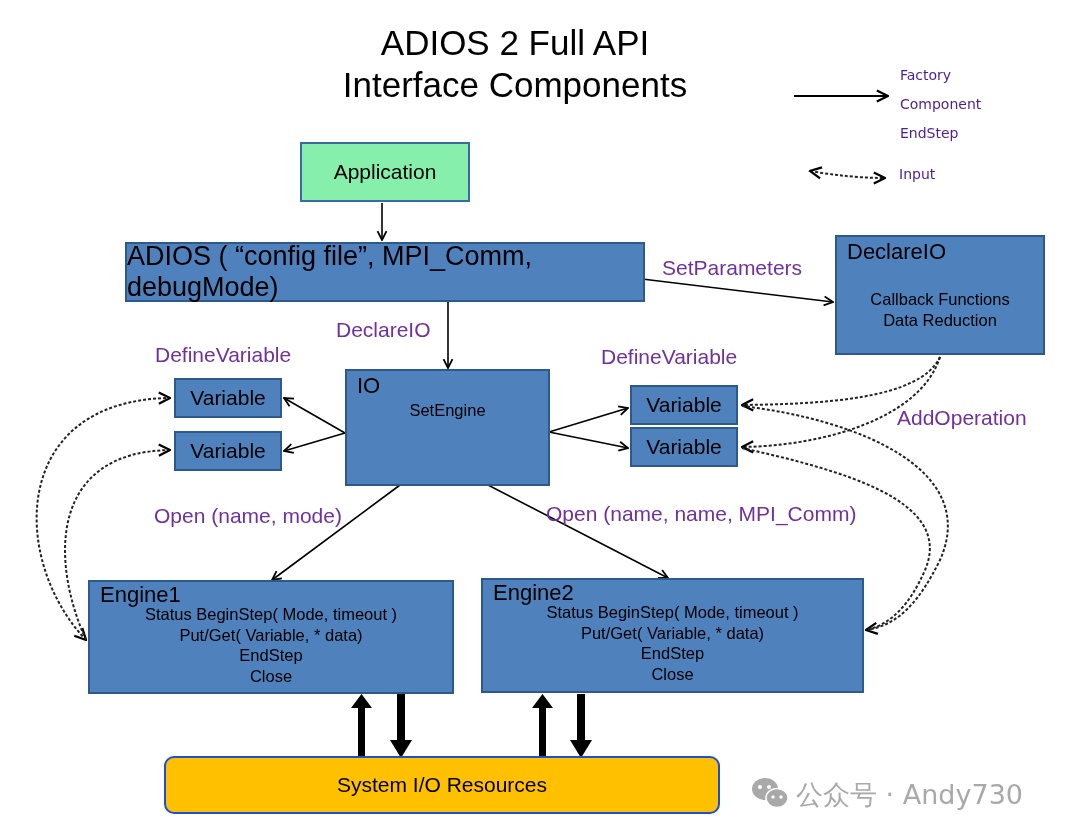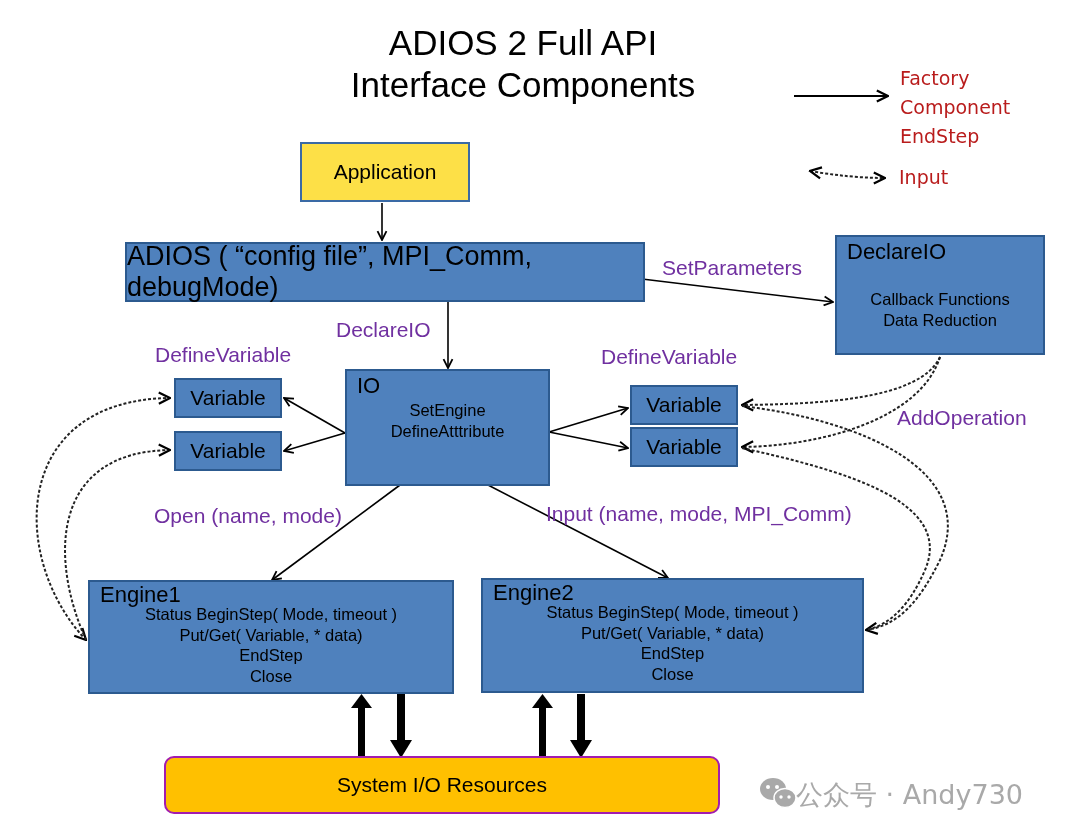--- a/index.html
+++ b/index.html
@@ -1,27 +1,27 @@
 <!DOCTYPE html>
 <html><head>
 <meta charset="utf-8">
 <style>
   html, body { margin: 0; padding: 0; background: #ffffff; }
   body { width: 1080px; height: 838px; position: relative; overflow: hidden;
          font-family: "Liberation Sans", sans-serif; }
-  .abs { position: absolute; margin-left: 8px; }
+  .abs { position: absolute; }
   .title { left: 0; width: 1030px; text-align: center; font-size: 35px; color: #000; line-height: 42px; }
   .box { position: absolute; background: #4f81bd; border: 2px solid #2c5a8f; box-sizing: border-box; color: #000; }
-  .app-box { background: #fde047; border: 2px solid #3a6aa5; }
+  .app-box { background: #86efac; border: 2px solid #3a6aa5; }
   .center { display: flex; align-items: center; justify-content: center; }
   .lbl { position: absolute; color: #7030a0; font-size: 21px; white-space: nowrap; }
-  .legend-txt { position: absolute; color: #b91c1c; font-size: 19px; font-family: "DejaVu Sans", sans-serif; white-space: nowrap; }
+  .legend-txt { position: absolute; color: #4c1d95; font-size: 14px; font-family: "DejaVu Sans", sans-serif; white-space: nowrap; }
   .box-head { position: absolute; font-size: 22px; left: 10px; top: 2px; }
   .box-lines { position: absolute; left: 0; right: 0; text-align: center; font-size: 16.5px; line-height: 20.5px; }
-  .sysio { position: absolute; background: #ffc000; border: 2px solid #a21caf; border-radius: 10px; box-sizing: border-box;
+  .sysio { position: absolute; background: #ffc000; border: 2px solid #1d4ed8; border-radius: 10px; box-sizing: border-box;
            font-size: 21px; display: flex; align-items: center; justify-content: center; }
   svg.overlay { position: absolute; left: 0; top: 0; pointer-events: none; }
   .watermark { position: absolute; color: #a9a9a9; font-size: 27px; font-family: "DejaVu Sans", sans-serif; white-space: nowrap; }
 </style>
 </head>
 <body>
 
 <div class="abs title" style="top:22px;">ADIOS 2 Full API</div>
 <div class="abs title" style="top:64px;">Interface Components</div>
 
@@ -91,21 +91,20 @@
   <div class="box-lines" style="top:52px;">
     <div>Callback Functions</div>
     <div>Data Reduction</div>
   </div>
 </div>
 
 <div class="box" style="left:345px; top:369px; width:205px; height:117px;">
   <div class="box-head">IO</div>
   <div class="box-lines" style="top:29px;">
     <div>SetEngine</div>
-    <div>DefineAtttribute</div>
   </div>
 </div>
 
 <div class="box center" style="left:174px; top:378px; width:108px; height:40px; font-size:21px;">
   <span>Variable</span>
 </div>
 <div class="box center" style="left:174px; top:431px; width:108px; height:40px; font-size:21px;">
   <span>Variable</span>
 </div>
 
@@ -139,21 +138,21 @@
 <div class="sysio" style="left:164px; top:756px; width:556px; height:58px;">
   <span>System I/O Resources</span>
 </div>
 
 <div class="lbl" style="left:662px; top:256px;">SetParameters</div>
 <div class="lbl" style="left:336px; top:318px;">DeclareIO</div>
 <div class="lbl" style="left:155px; top:343px;">DefineVariable</div>
 <div class="lbl" style="left:601px; top:345px;">DefineVariable</div>
 <div class="lbl" style="left:897px; top:406px;">AddOperation</div>
 <div class="lbl" style="left:154px; top:504px;">Open (name, mode)</div>
-<div class="lbl" style="left:546px; top:502px;">Input (name, mode, MPI_Comm)</div>
+<div class="lbl" style="left:546px; top:502px;">Open (name, name, MPI_Comm)</div>
 
 <div class="abs" style="left:750px; top:775px; width:40px; height:36px;">
   <svg width="40" height="36" viewBox="0 0 40 36">
     <ellipse cx="15" cy="14" rx="13" ry="11" fill="#a9a9a9"></ellipse>
     <circle cx="10" cy="12" r="2" fill="#fff"></circle>
       <circle cx="19" cy="12" r="2" fill="#fff"></circle>
     <ellipse cx="27" cy="23" rx="11" ry="9.5" fill="#a9a9a9" stroke="#fff" stroke-width="1.5"></ellipse>
     <circle cx="23" cy="22" r="1.7" fill="#fff"></circle>
       <circle cx="31" cy="22" r="1.7" fill="#fff"></circle>
   </svg>

